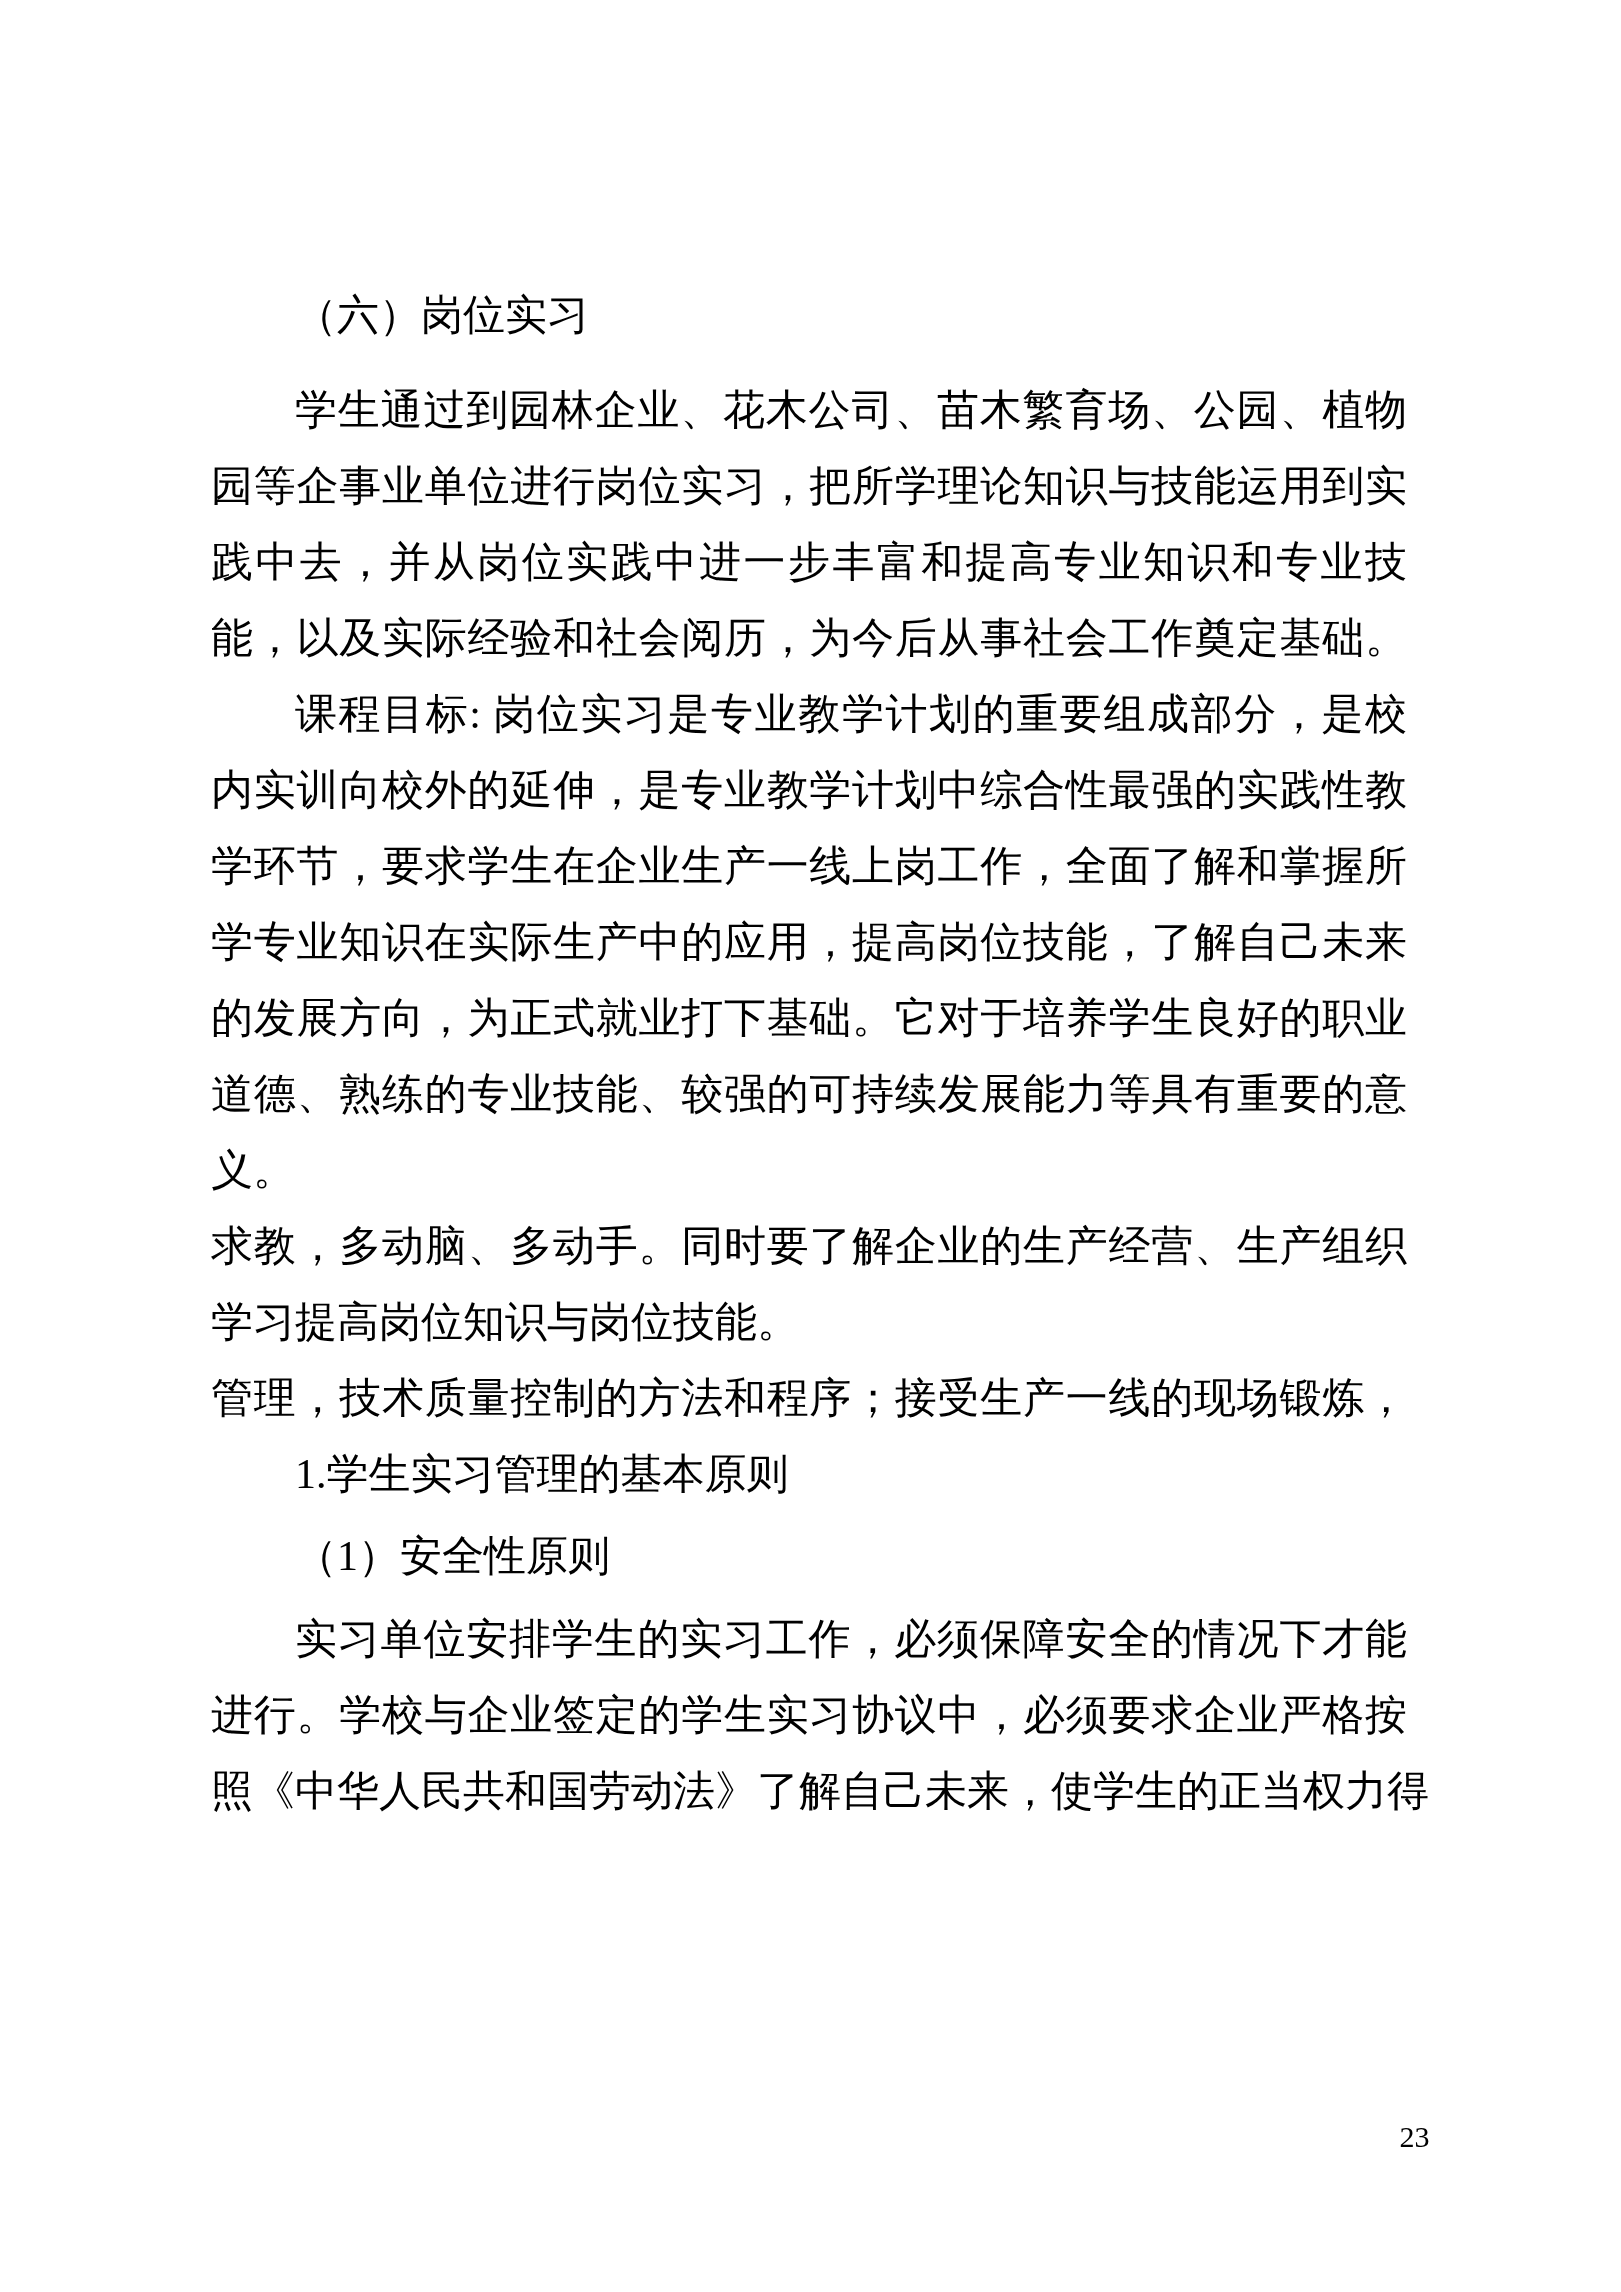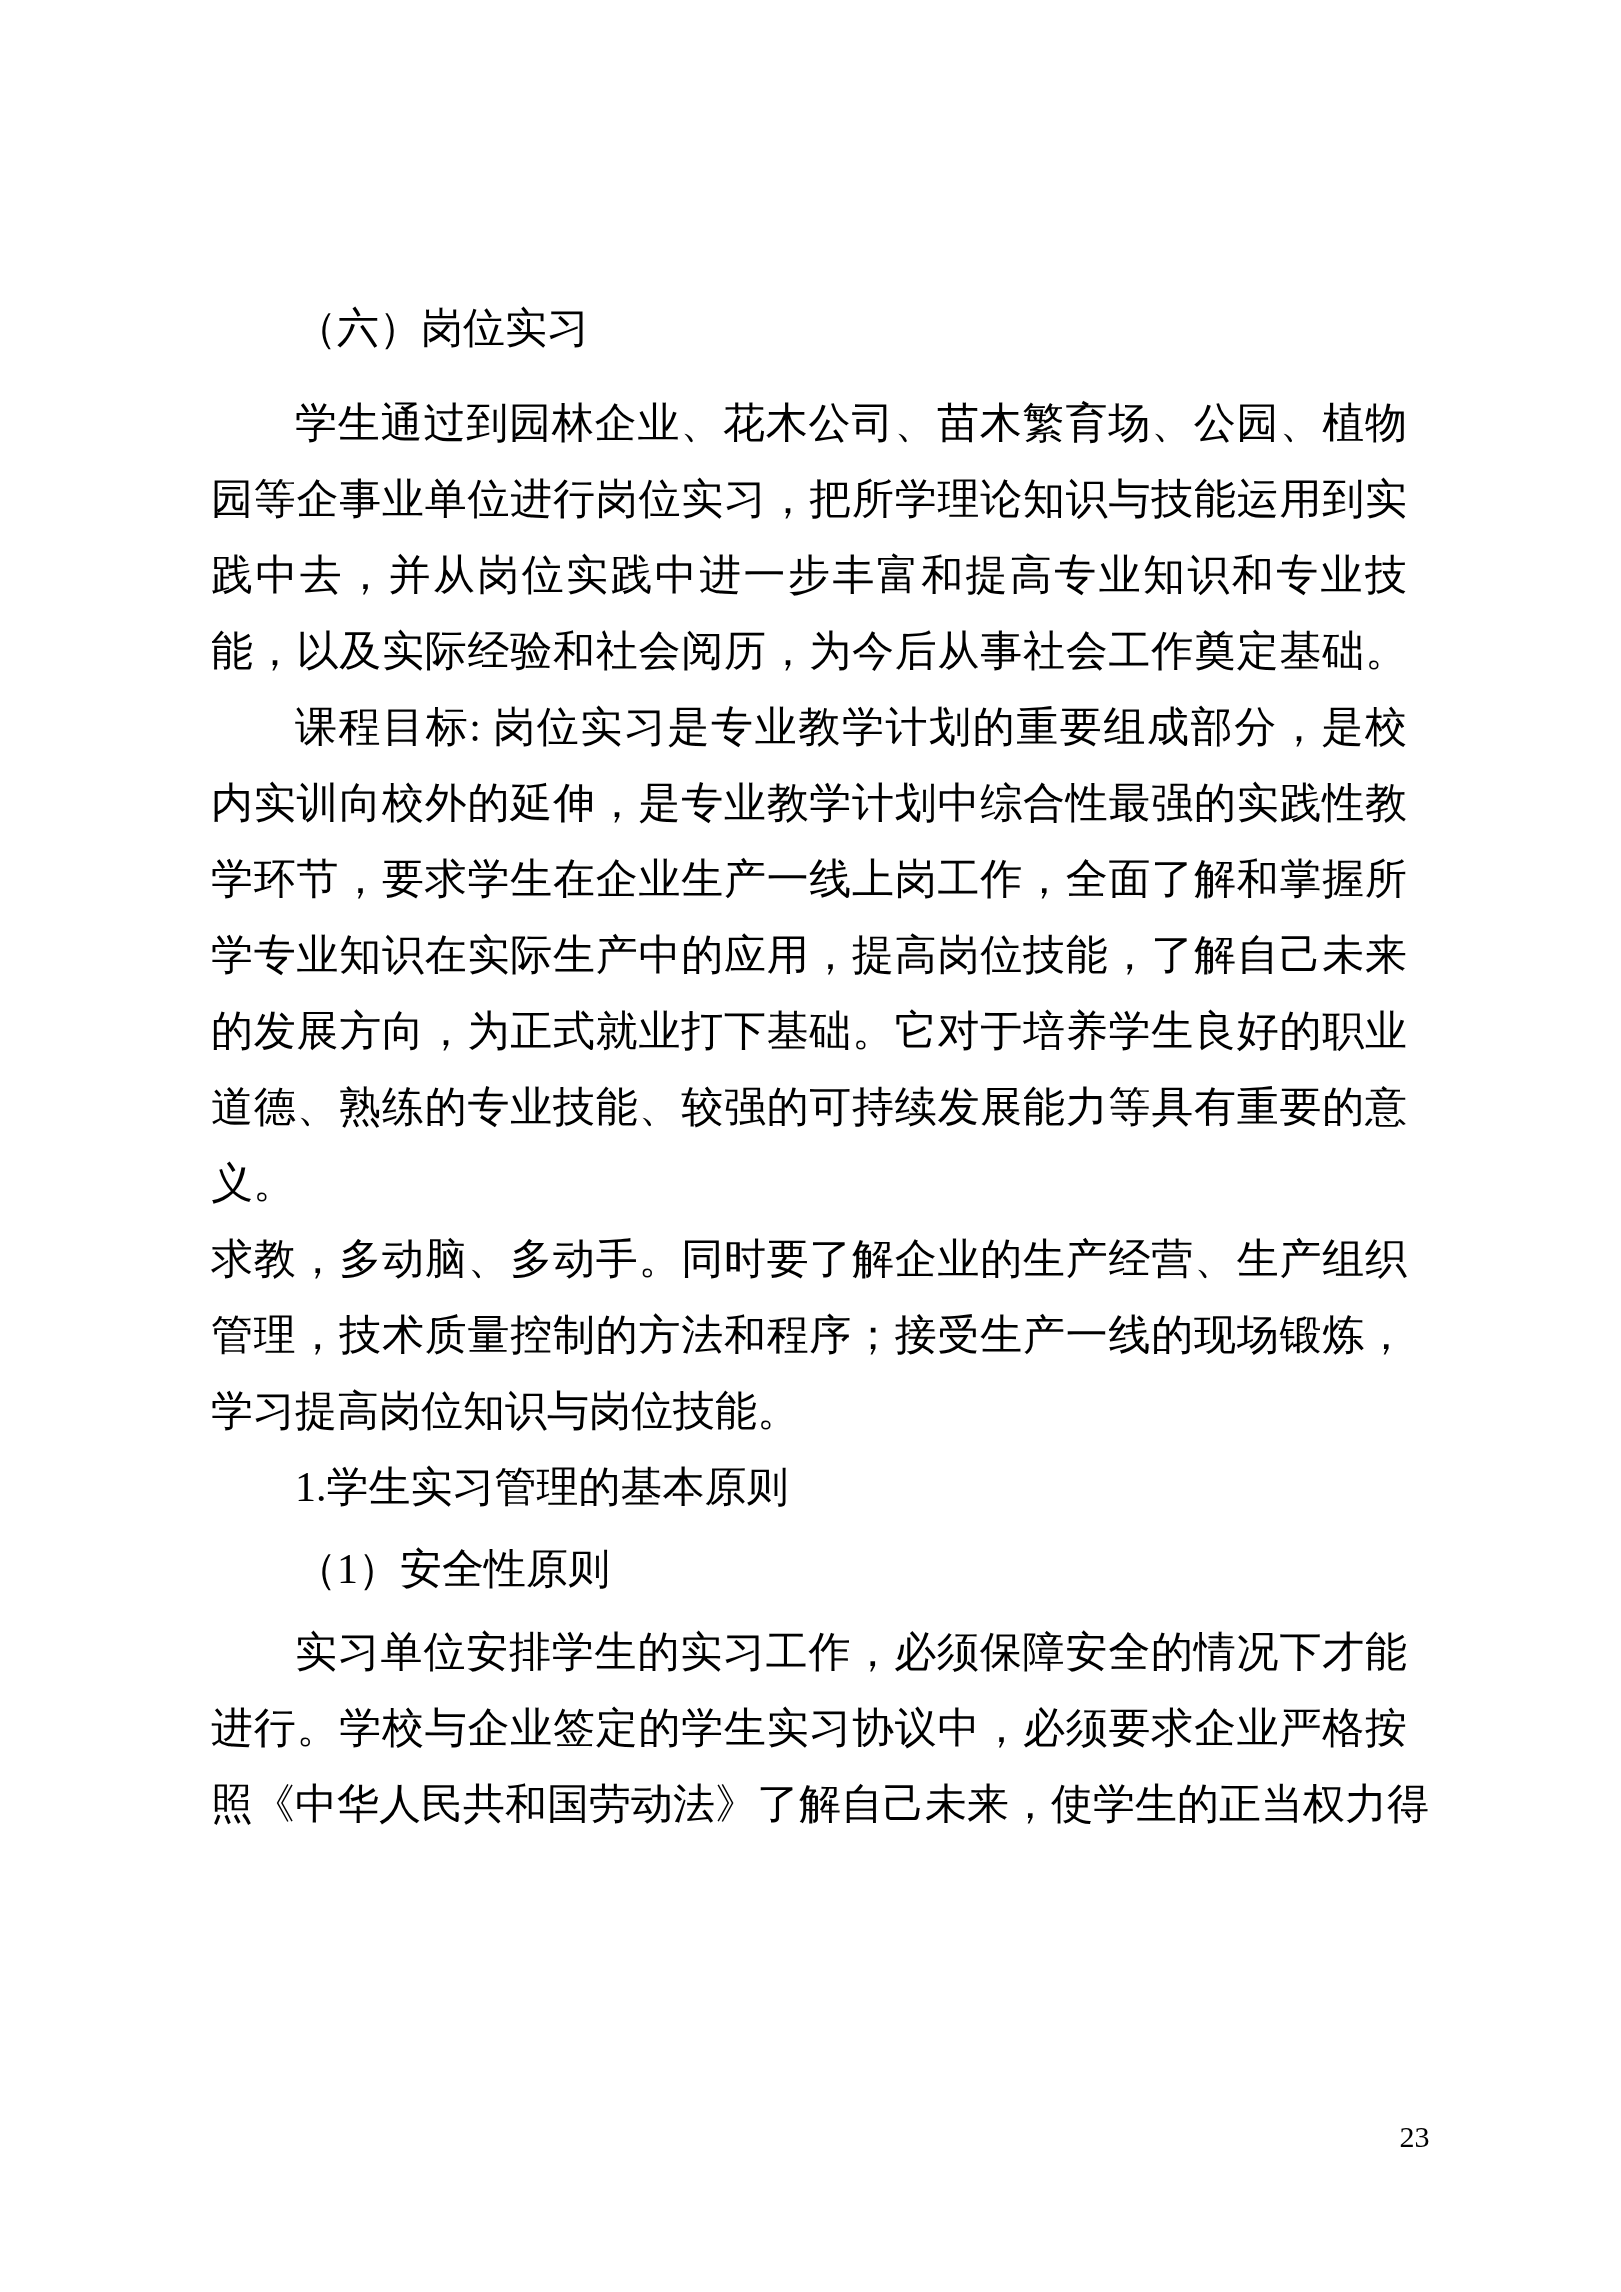--- a/index.html
+++ b/index.html
@@ -7,21 +7,21 @@
   body {
     position: relative;
     background: #ffffff;
     color: #000000;
     font-family: "Liberation Serif", serif;
     overflow: hidden;
   }
   .text-block {
     position: absolute;
     left: 211px;
-    top: 290px;
+    top: 277px;
     width: 1196px;
   }
   .line {
     font-size: 42px;
     line-height: 76px;
     white-space: nowrap;
     color: #000000;
   }
   .jline {
     text-align: justify;
@@ -65,22 +65,22 @@
       <div class="line jline">内实训向校外的延伸，是专业教学计划中综合性最强的实践性教</div>
       <div class="line jline">学环节，要求学生在企业生产一线上岗工作，全面了解和掌握所</div>
       <div class="line jline">学专业知识在实际生产中的应用，提高岗位技能，了解自己未来</div>
       <div class="line jline">的发展方向，为正式就业打下基础。它对于培养学生良好的职业</div>
       <div class="line jline">道德、熟练的专业技能、较强的可持续发展能力等具有重要的意</div>
       <div class="line">义。</div>
     </div>
 
     <div class="para">
       <div class="line jline">求教，多动脑、多动手。同时要了解企业的生产经营、生产组织</div>
+      <div class="line">学习提高岗位知识与岗位技能。</div>
       <div class="line jline">管理，技术质量控制的方法和程序；接受生产一线的现场锻炼，</div>
-      <div class="line">学习提高岗位知识与岗位技能。</div>
     </div>
 
     <div class="line indent bold-heading">1.学生实习管理的基本原则</div>
 
     <div class="line indent sub-heading">（1）安全性原则</div>
 
     <div class="para">
       <div class="line jline indent">实习单位安排学生的实习工作，必须保障安全的情况下才能</div>
       <div class="line jline">进行。学校与企业签定的学生实习协议中，必须要求企业严格按</div>
       <div class="line jline">照《中华人民共和国劳动法》了解自己未来，使学生的正当权力得</div>

